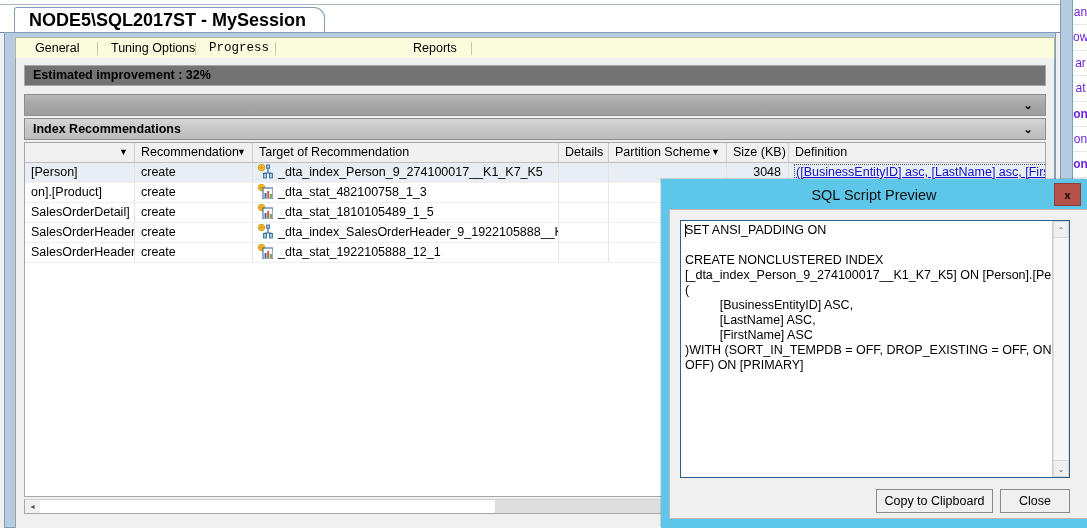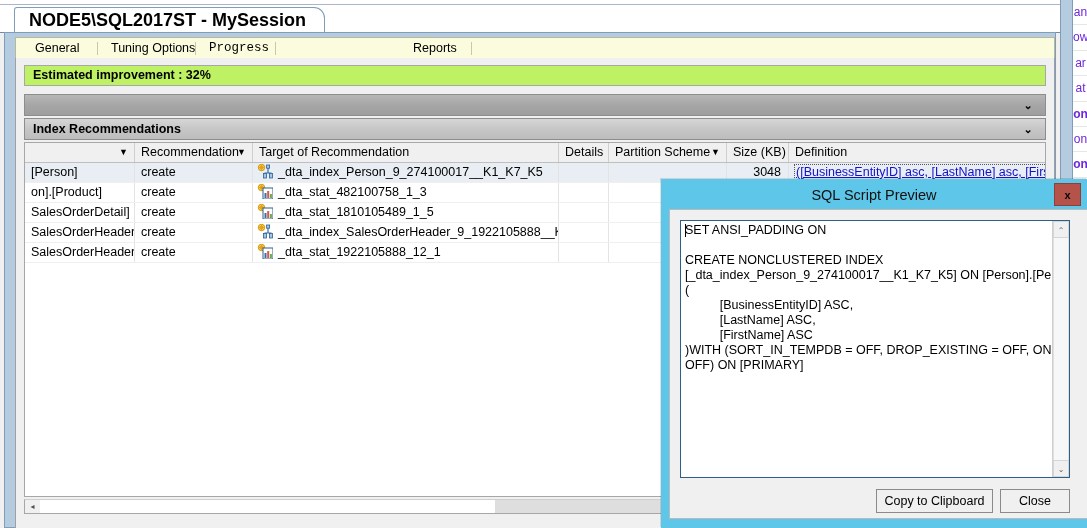--- a/index.html
+++ b/index.html
@@ -152,21 +152,21 @@
     background: #f0f0f0;
     border: 1px solid #a0a0a0;
     border-top: none;
     box-sizing: border-box;
   }
 
   .est-bar {
     position: absolute;
     left: 8px; top: 7px;
     width: 1022px; height: 21px;
-    background: #bef264;
+    background: #737373;
     border: 1px solid #a7a7a7;
     box-sizing: border-box;
     line-height: 19px;
     padding-left: 8px;
     font-weight: bold;
     font-size: 12.5px;
     white-space: nowrap;
   }
 
   .section-hdr {

